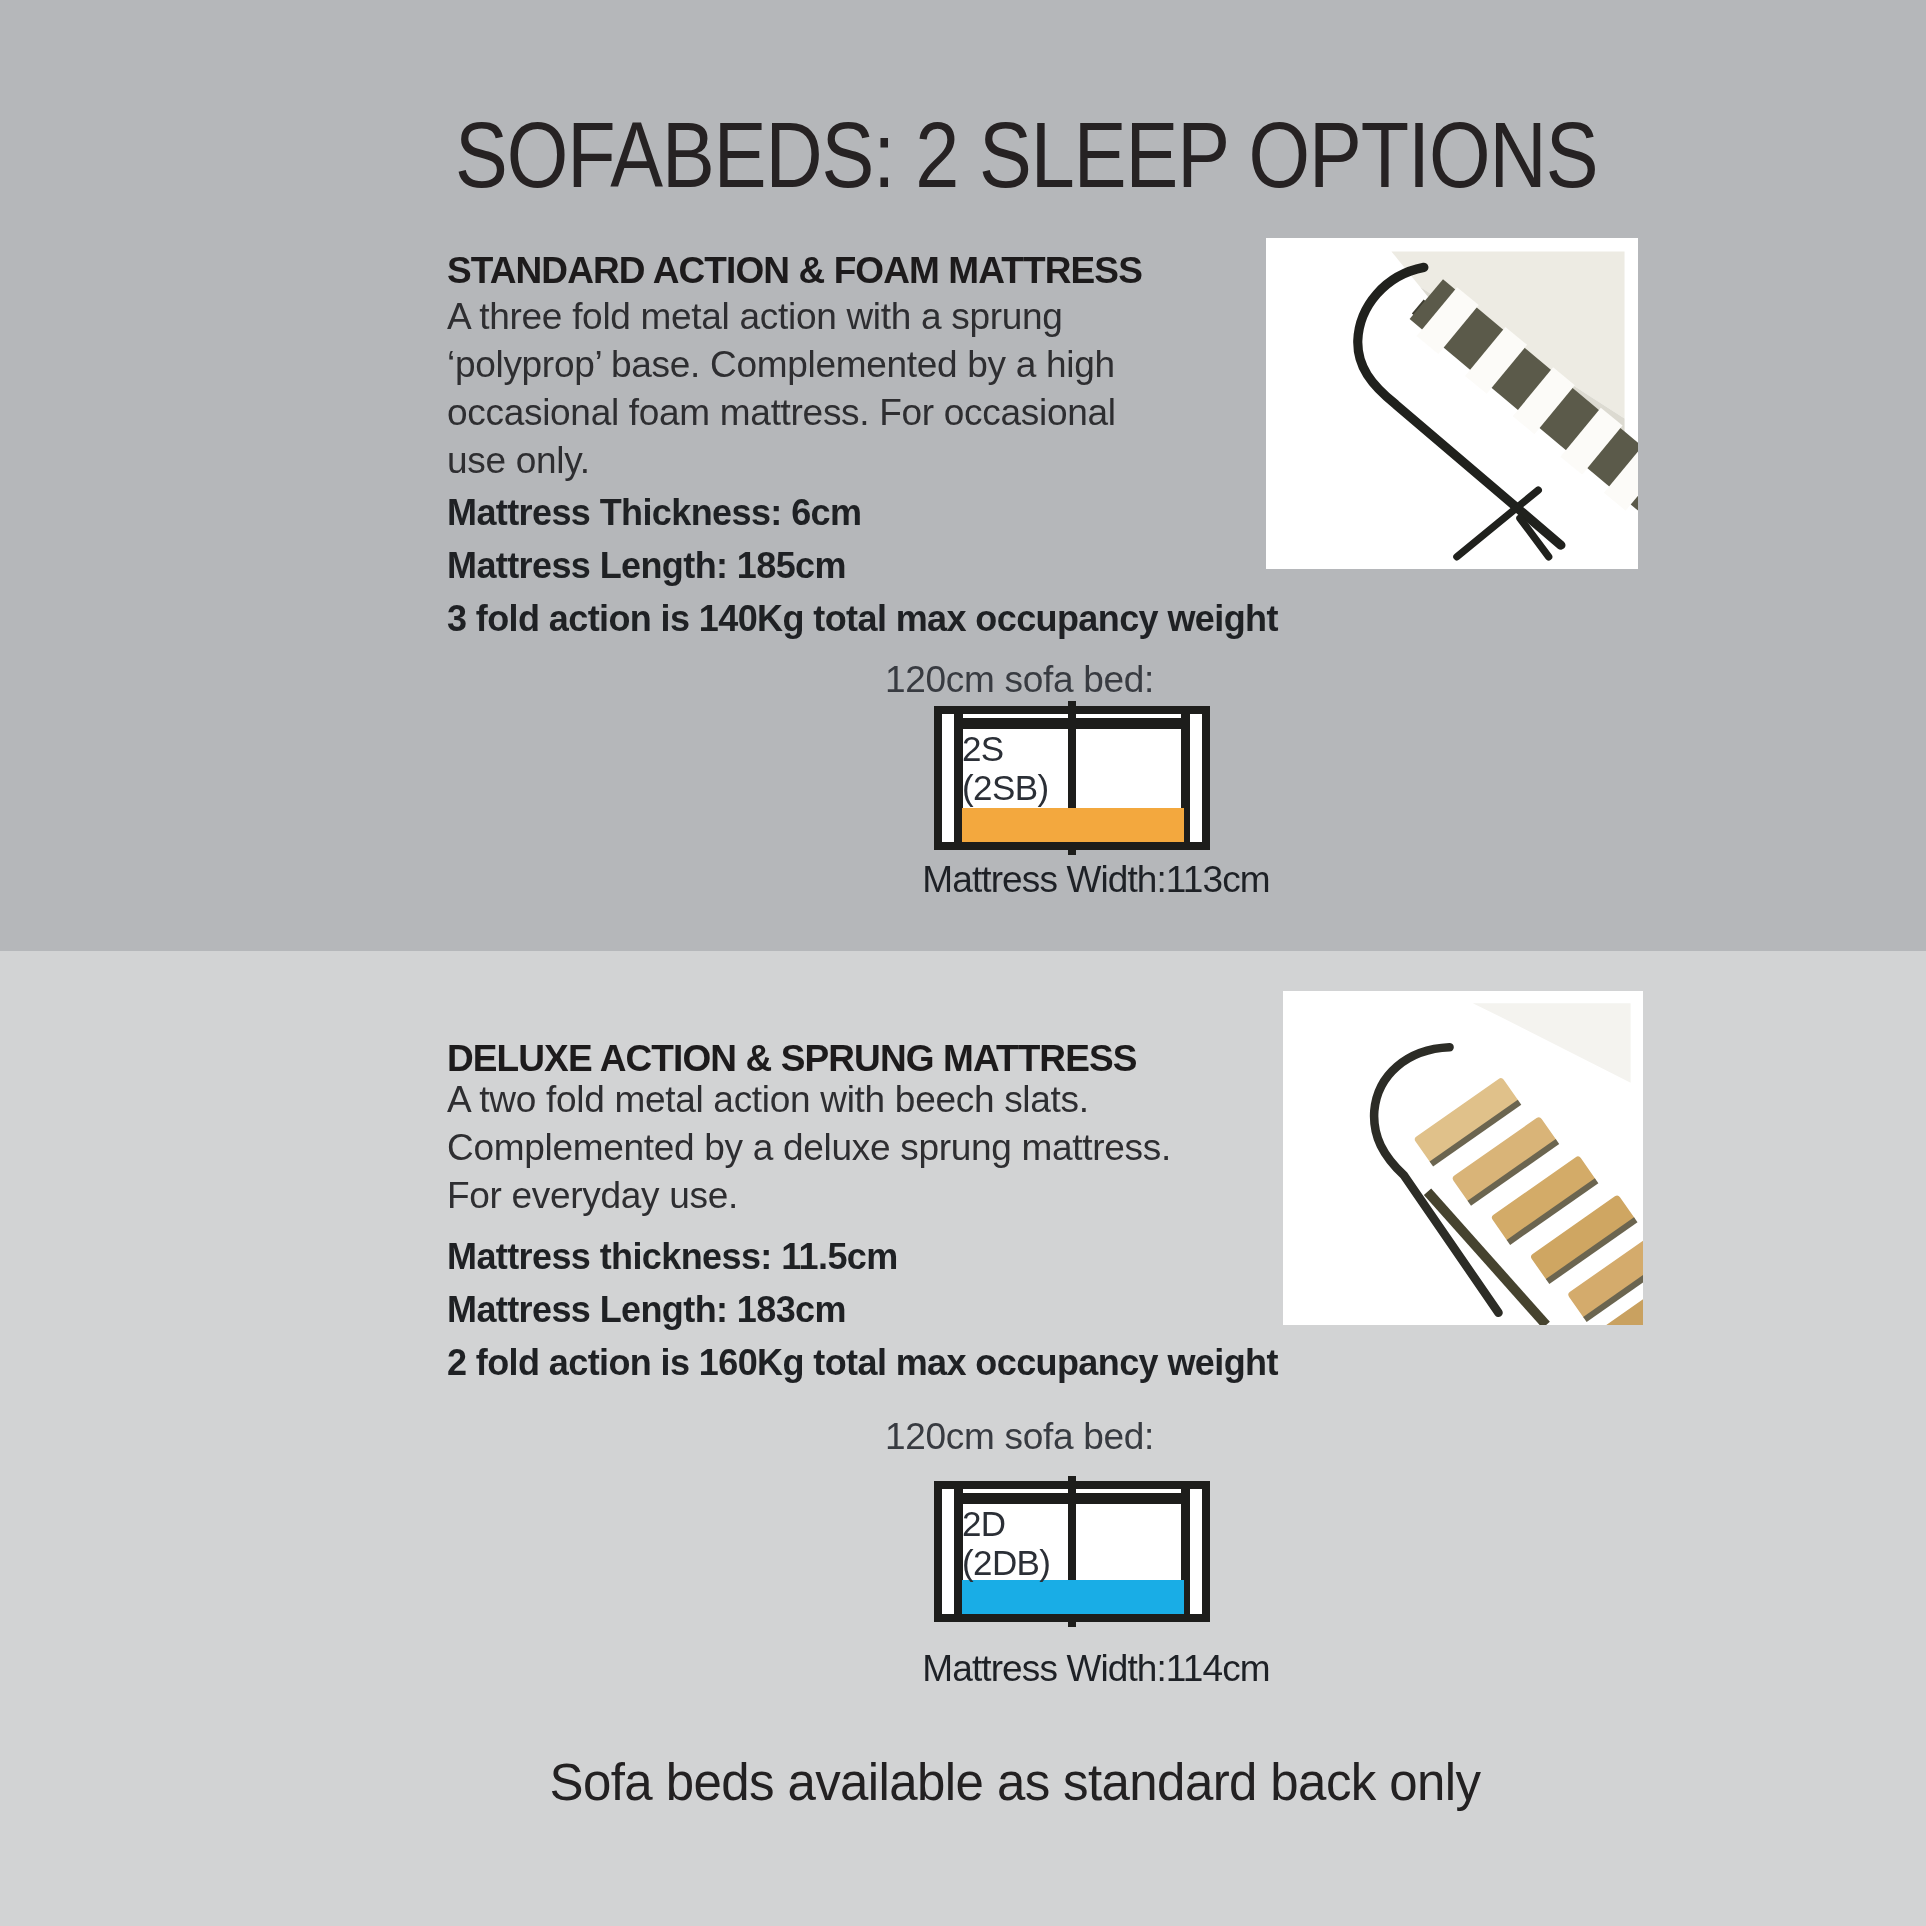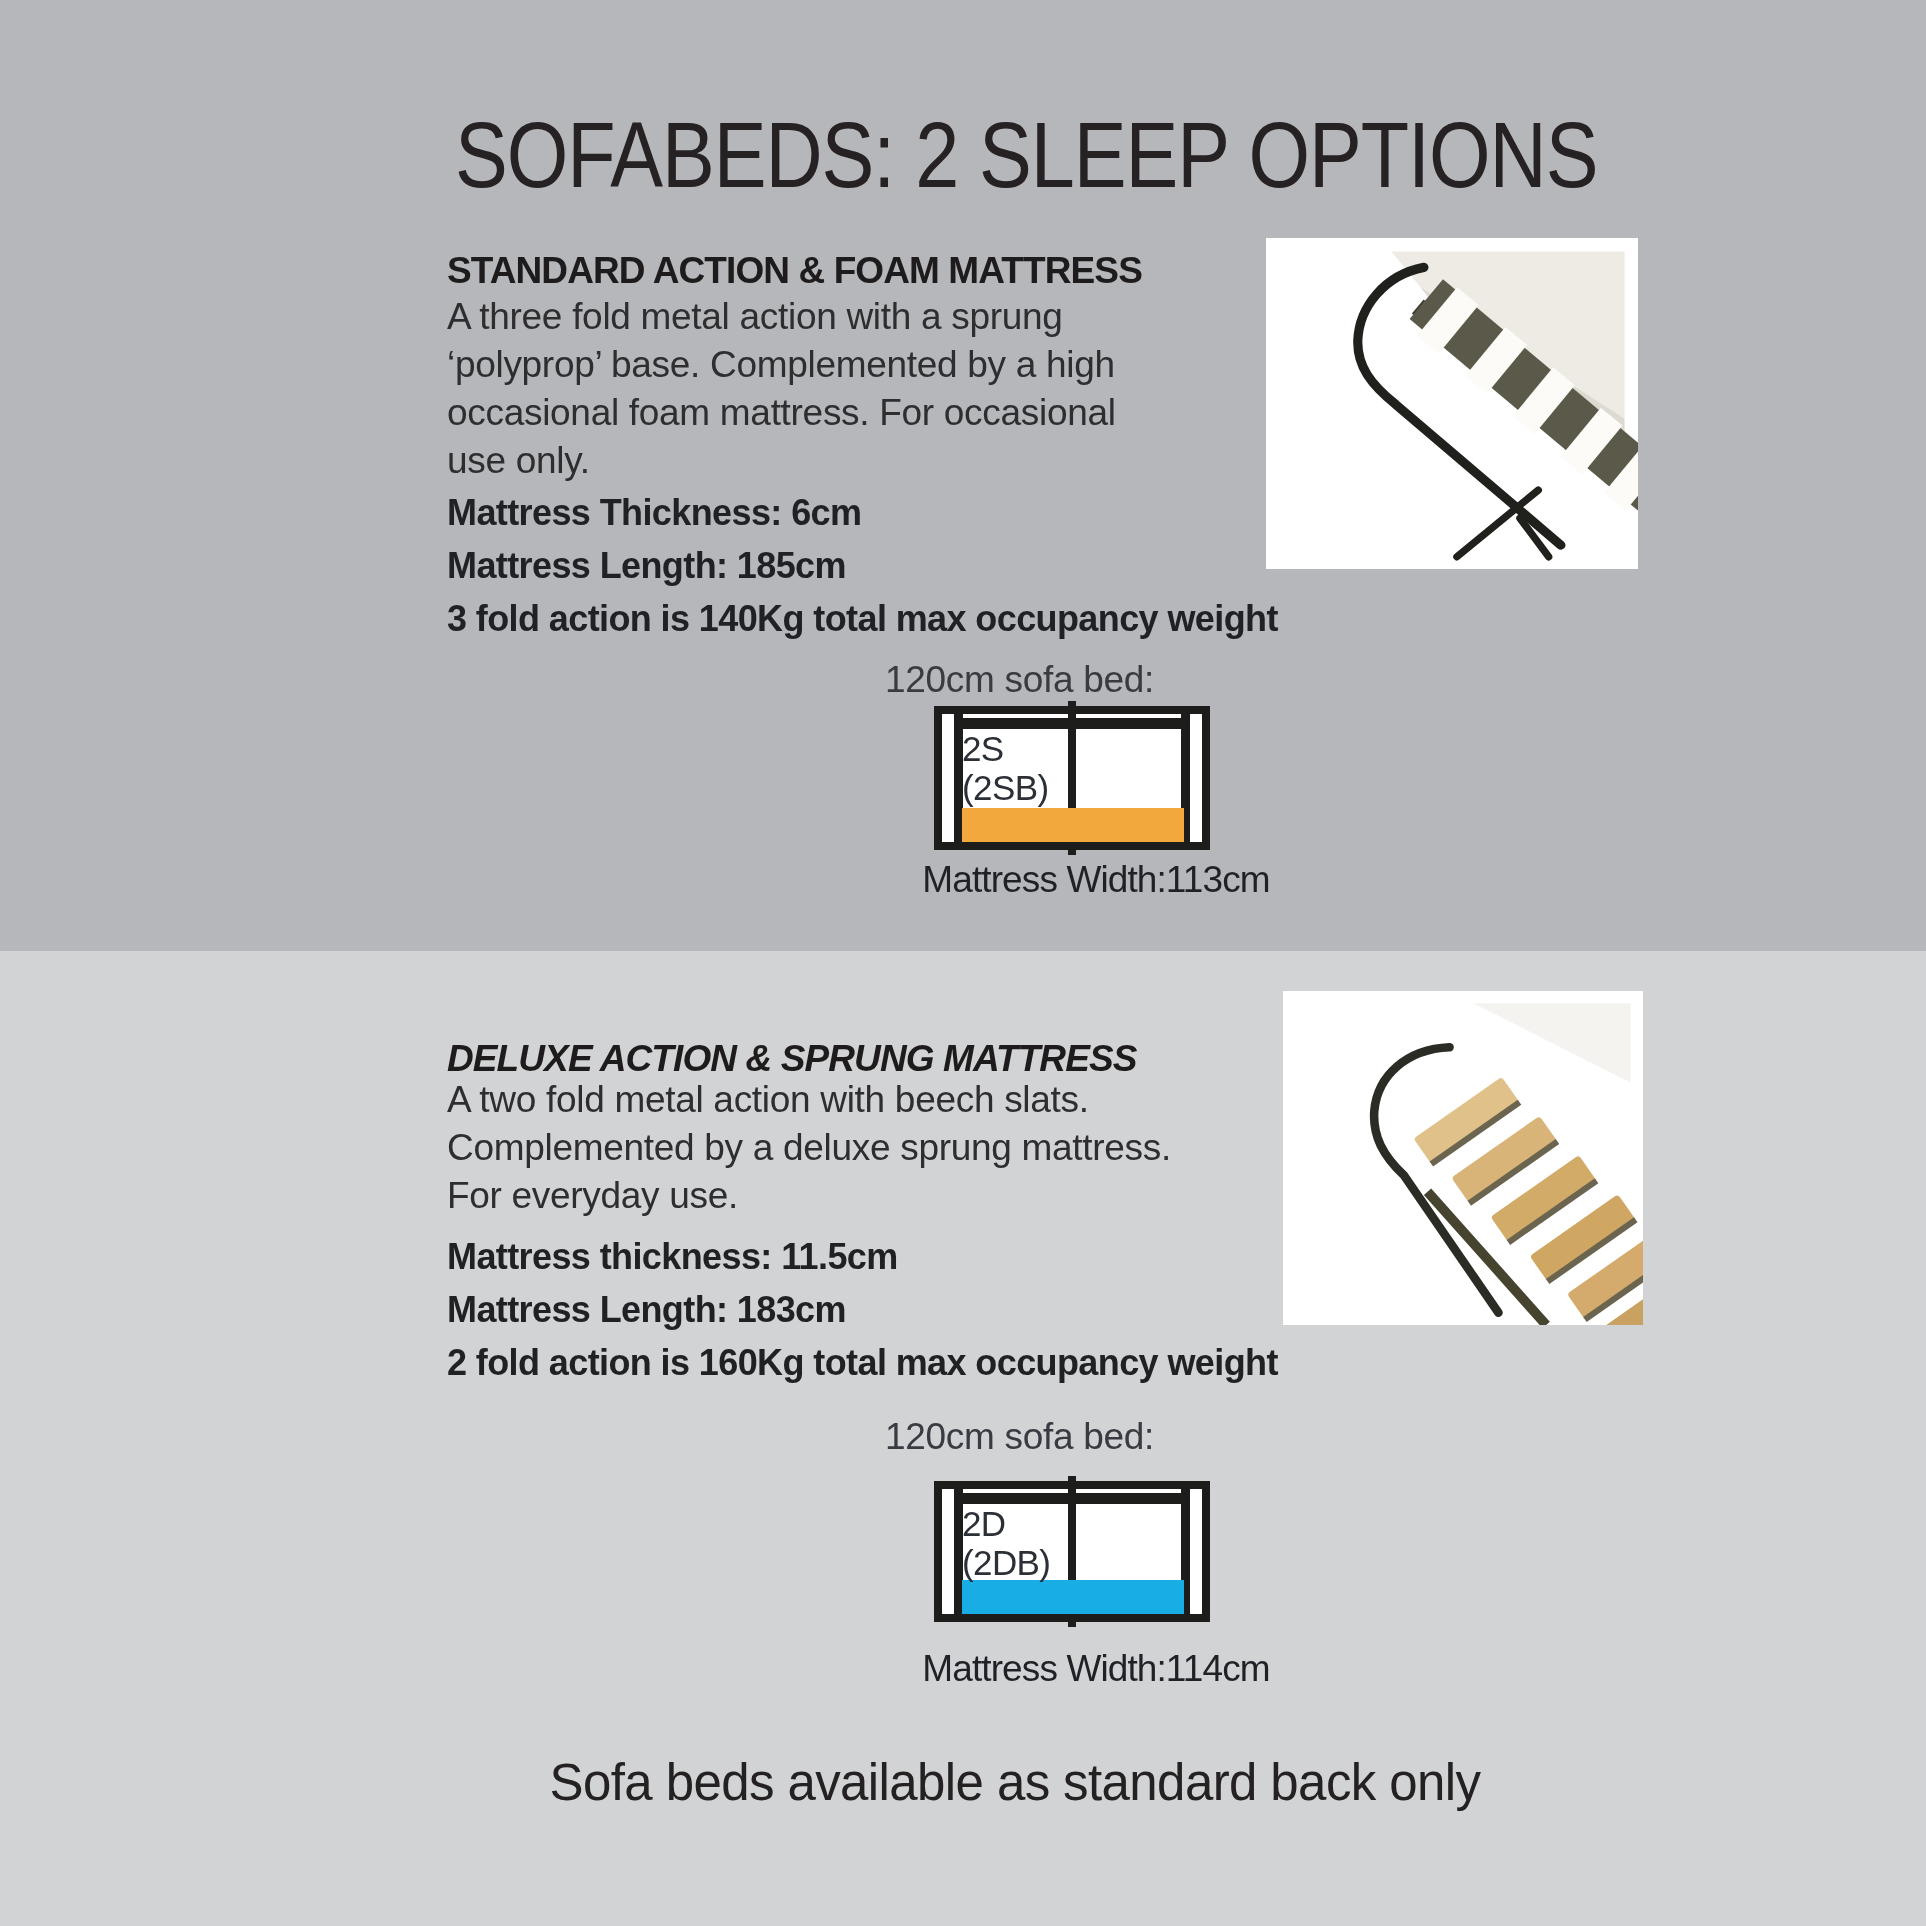--- a/index.html
+++ b/index.html
@@ -18,21 +18,21 @@
     color:#262223; white-space:nowrap;
     transform:scaleX(0.86); transform-origin:left top;
   }
 
   .sec-heading {
     position:absolute; left:447px;
     font-size:37px; font-weight:700; letter-spacing:-0.9px;
     color:#1d1b1c; white-space:nowrap;
   }
   .sec-heading.s1 { top:250px; }
-  .sec-heading.s2 { top:1038px;font-style:italic; }
+  .sec-heading.s2 { top:1038px; }
 
   .body-block { position:absolute; left:447px; }
   .body-line { font-size:37px; line-height:48px; letter-spacing:-0.3px; color:#2e2e31; white-space:nowrap; }
   .body-block.s1 { top:293px; }
   .body-block.s2 { top:1076px; }
 
   .spec-block { position:absolute; left:447px; }
   .spec-line { font-size:36px; line-height:53px; font-weight:700; letter-spacing:-0.6px; color:#1f2124; white-space:nowrap; }
   .spec-block.s1 { top:486px; }
   .spec-block.s2 { top:1230px; }

